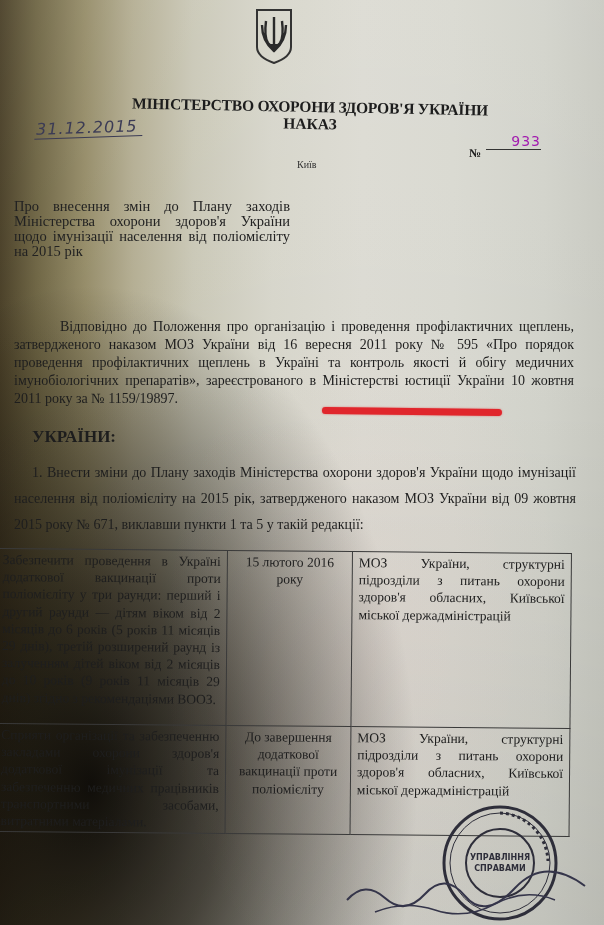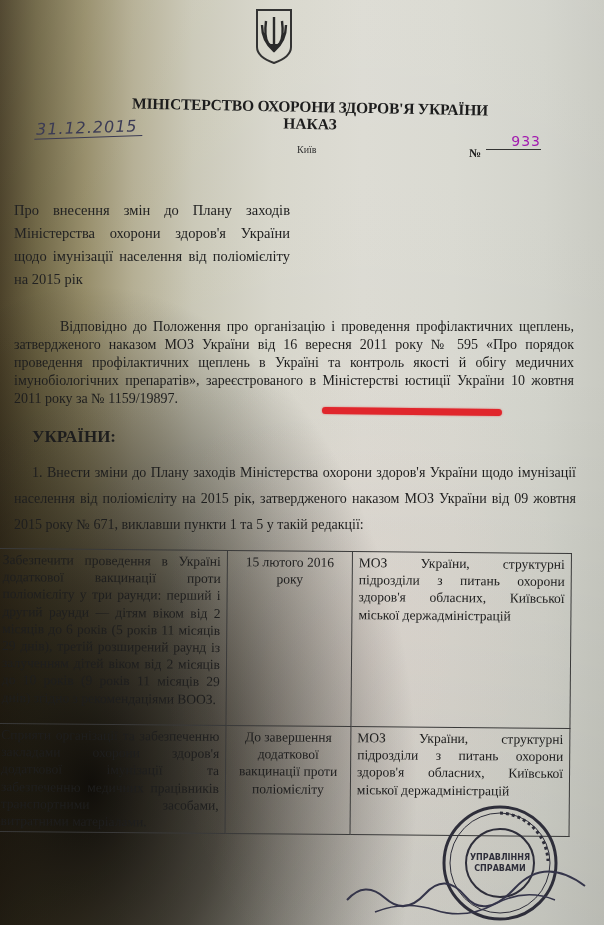--- a/index.html
+++ b/index.html
@@ -26,29 +26,29 @@
     }
     .nakaz {
       left: 200px; top: 115px; width: 220px; text-align: center;
       font-weight: bold; font-size: 15.5px; transform: rotate(1deg);
     }
     .date-hand {
       left: 34px; top: 118px; font-family: "DejaVu Sans", sans-serif;
       font-size: 16px; font-style: italic; color: #3b3b55; letter-spacing: 1px;
       border-bottom: 1px solid #3b3b55; padding: 0 4px 0 2px; transform: rotate(-2deg);
     }
-    .city { left: 297px; top: 144px; font-size: 10px; color: #333; }
+    .city { left: 297px; top: 159px; font-size: 10px; color: #333; }
     .num-label { left: 469px; top: 146px; font-size: 12px; font-weight: bold; }
     .num-val {
       left: 486px; top: 133px; width: 55px; text-align: right;
       font-family: "DejaVu Sans", sans-serif; font-size: 14px; color: #a21caf;
       border-bottom: 1px solid #333; letter-spacing: 1px;
     }
     .subject {
-      left: 14px; top: 199px; width: 276px; font-size: 14.5px; line-height: 23px;
+      left: 14px; top: 199px; width: 276px; font-size: 14.5px; line-height: 15px;
       text-align: justify; text-align-last: left; color: #222;
     }
     .para {
       left: 14px; top: 318px; width: 560px; font-size: 14px; line-height: 18px;
       text-align: justify; text-indent: 46px; color: #1e1e1e; font-family: Liberation Serif, serif;
     }
     .redline {
       left: 322px; top: 408px; width: 180px; height: 7px; border-radius: 4px;
       background: #e0262c; transform: rotate(0.6deg);
       box-shadow: 0 0 2px rgba(224,38,44,0.6);

